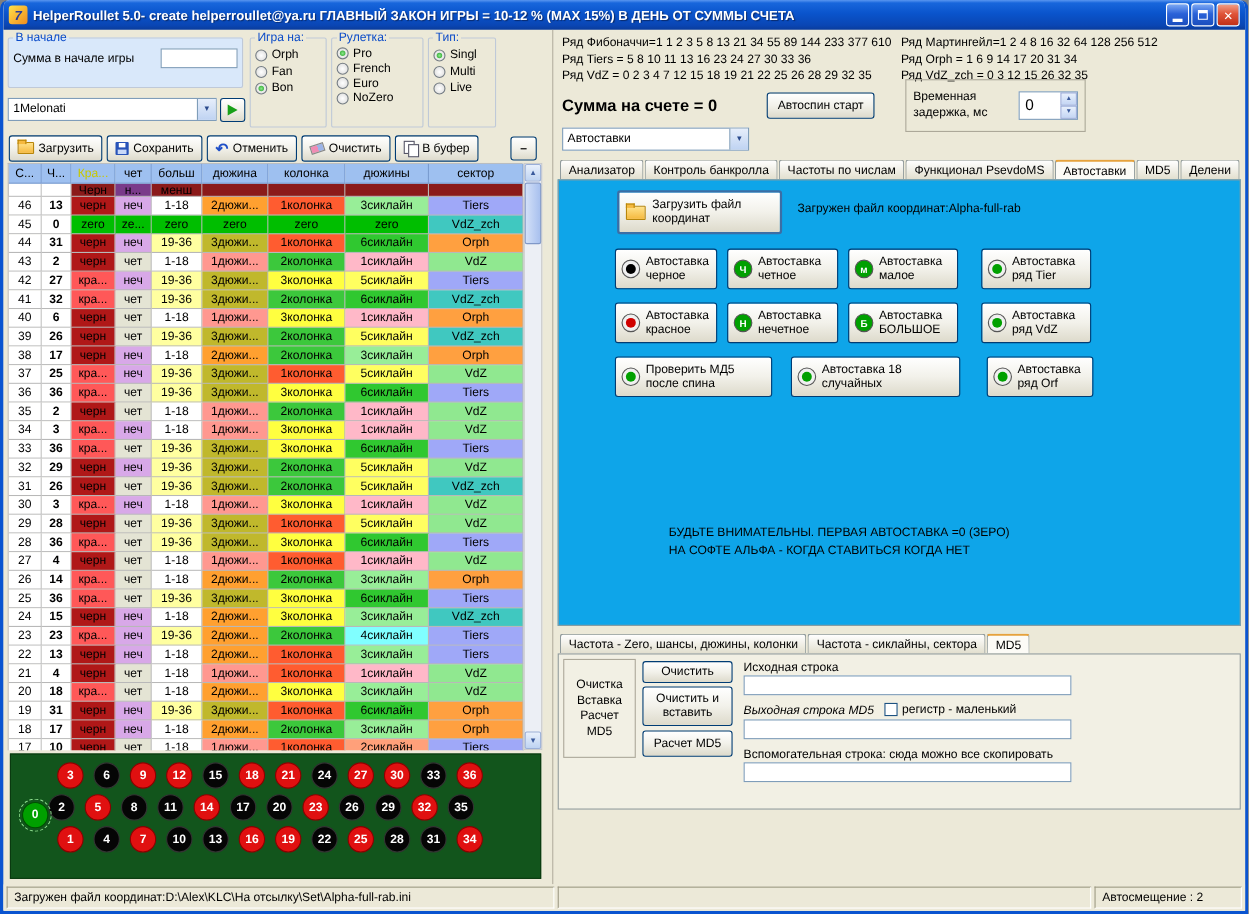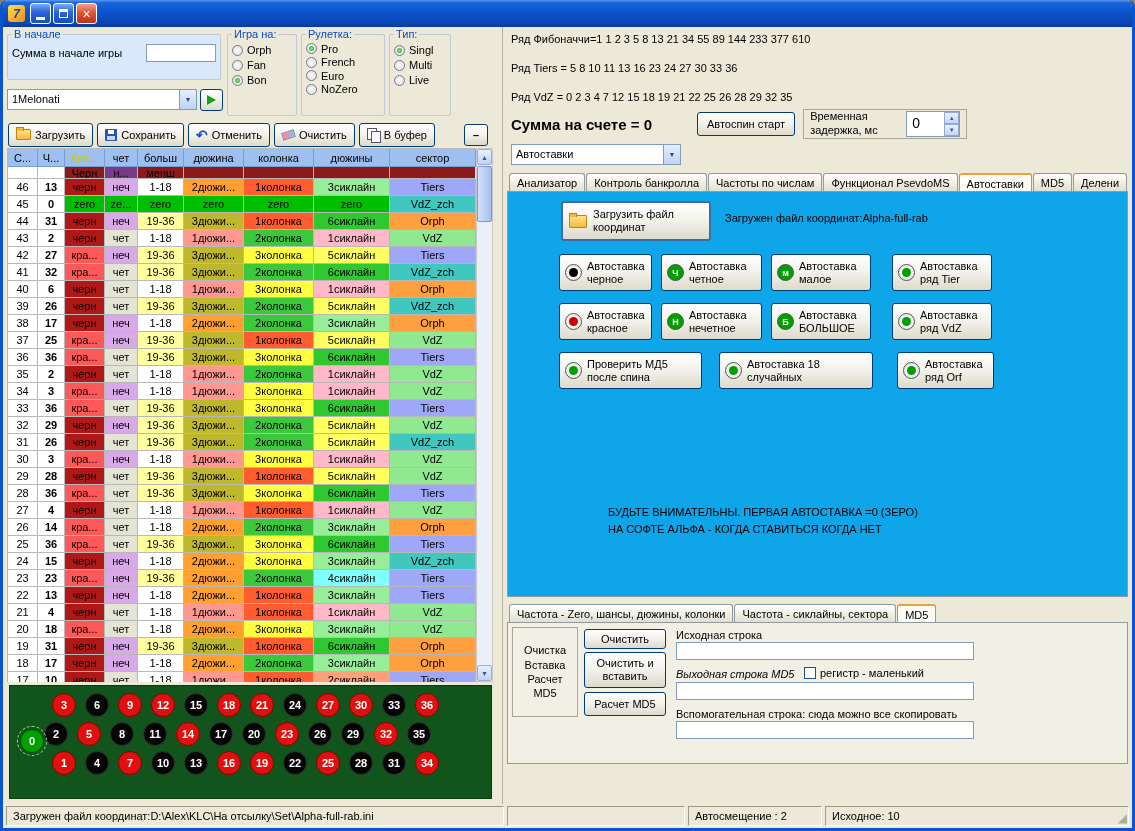--- a/index.html
+++ b/index.html
@@ -96,26 +96,26 @@
   .brow0 { margin-left:42px; } .brow1 { margin-left:34px; } .brow2 { margin-left:42px; }
   .bnum { width:24px; height:24px; border-radius:50%; display:flex; align-items:center; justify-content:center;
     color:#fff; font-weight:bold; font-size:11px; flex:none; cursor:pointer; }
   .bnum.red { background:#E01010; border:1px solid #8B0000; }
   .bnum.blackn { background:#050505; border:1px solid #333; }
   .zero-wrap { position:absolute; left:7px; top:40px; border:1px dashed #8FE08F; border-radius:50%; padding:2px; }
   .bnum.zero { background:#00A000; border:1px solid #005000; }
 
   
   .series { display:flex; font-size:11px; padding:4px 2px 2px 4px; flex:none; }
-  .series-col { display:flex; flex-direction:column; gap:17px; }
+  .series-col { display:flex; flex-direction:column; gap:3px; }
   .series-col.c1 { width:308px; }
   .account-row { display:flex; align-items:center; gap:8px; padding:2px 2px 0 4px; height:36px; flex:none; }
   .account { font-size:15px; font-weight:bold; width:178px; }
   .autospin-btn { height:24px; padding:0 9px; }
-  .delay-box { display:flex; align-items:center; border:1px solid #ACA899; padding:2px 6px; gap:6px; height:30px; margin-left:0; }
+  .delay-box { display:flex; align-items:center; border:1px solid #ACA899; padding:2px 6px; gap:6px; height:48px; margin-left:20px; }
   .delay-lbl { font-size:11px; width:90px; line-height:1.25; }
   .spinner { display:flex; border:1px solid #7F9DB9; background:#fff; width:54px; height:26px; }
   .spin-val { flex:1; font-size:14px; padding:3px 5px; }
   .updown { width:15px; display:flex; flex-direction:column; }
   .ud { flex:1; font-size:6px; display:flex; align-items:center; justify-content:center;
     background:linear-gradient(#E8F0FC,#C4D6F4); border:1px solid #95A8D8; color:#3A5A9C; cursor:pointer; }
   .autobet-combo { width:170px; margin:3px 0 4px 4px; flex:none; }
 
   
   .tabstrip { display:flex; align-items:flex-end; height:22px; padding-left:2px; position:relative; overflow:hidden; flex:none; }
@@ -167,20 +167,21 @@
   .seg.s-source { width:304px; flex:none; position:relative; }
   .grip { position:absolute; right:1px; bottom:1px; color:#B0AC9A; font-size:12px; line-height:1; }
 </style>
 </head>
 <body>
 
 <div class="window">
 
   <div class="titlebar">
     <span class="app-icon">7</span>
+    <span class="title-text">HelperRoullet 5.0- create helperroullet@ya.ru ГЛАВНЫЙ ЗАКОН ИГРЫ = 10-12 % (MAX 15%) В ДЕНЬ ОТ СУММЫ СЧЕТА</span>
     <span class="winbtns">
       <span class="winbtn">
           <span class="g-min"></span>
         </span>
       <span class="winbtn">
           <span class="g-max"></span>
         </span>
       <span class="winbtn close">
           <span class="g-close">×</span>
         </span>
@@ -706,20 +707,25 @@
     </div>
 
     <div class="right-col">
 
       <div class="series">
         <div class="series-col c1">
           <div>Ряд Фибоначчи=1 1 2 3 5 8 13 21 34 55 89 144 233 377 610</div>
           <div>Ряд Tiers = 5 8 10 11 13 16 23 24 27 30 33 36</div>
           <div>Ряд VdZ = 0 2 3 4 7 12 15 18 19 21 22 25 26 28 29 32 35</div>
         </div>
+        <div class="series-col">
+          <div>Ряд Мартингейл=1 2 4 8 16 32 64 128 256 512</div>
+          <div>Ряд Orph = 1 6 9 14 17 20 31 34</div>
+          <div>Ряд VdZ_zch = 0 3 12 15 26 32 35</div>
+        </div>
       </div>
 
       <div class="account-row">
         <span class="account">Сумма на счете = 0</span>
         <button class="xp-btn autospin-btn">Автоспин старт</button>
         <div class="delay-box">
           <span class="delay-lbl">Временная задержка, мс</span>
           <div class="spinner">
             <span class="spin-val">0</span>
             <span class="updown">
@@ -838,19 +844,15 @@
         <input class="txt md5-aux-input" value="" style="">
       </div>
 
     </div>
   </div>
 
   <div class="bottombar">
     <span class="seg s-path">Загружен файл координат:D:\Alex\KLC\На отсылку\Set\Alpha-full-rab.ini</span>
     <span class="seg s-fill"></span>
     <span class="seg s-offset">Автосмещение : 2</span>
-    <span class="seg s-source">
-      <span>Исходное: 10</span>
-      <span class="grip">◢</span>
-    </span>
   </div>
 
 </div>
 
 </body></html>

